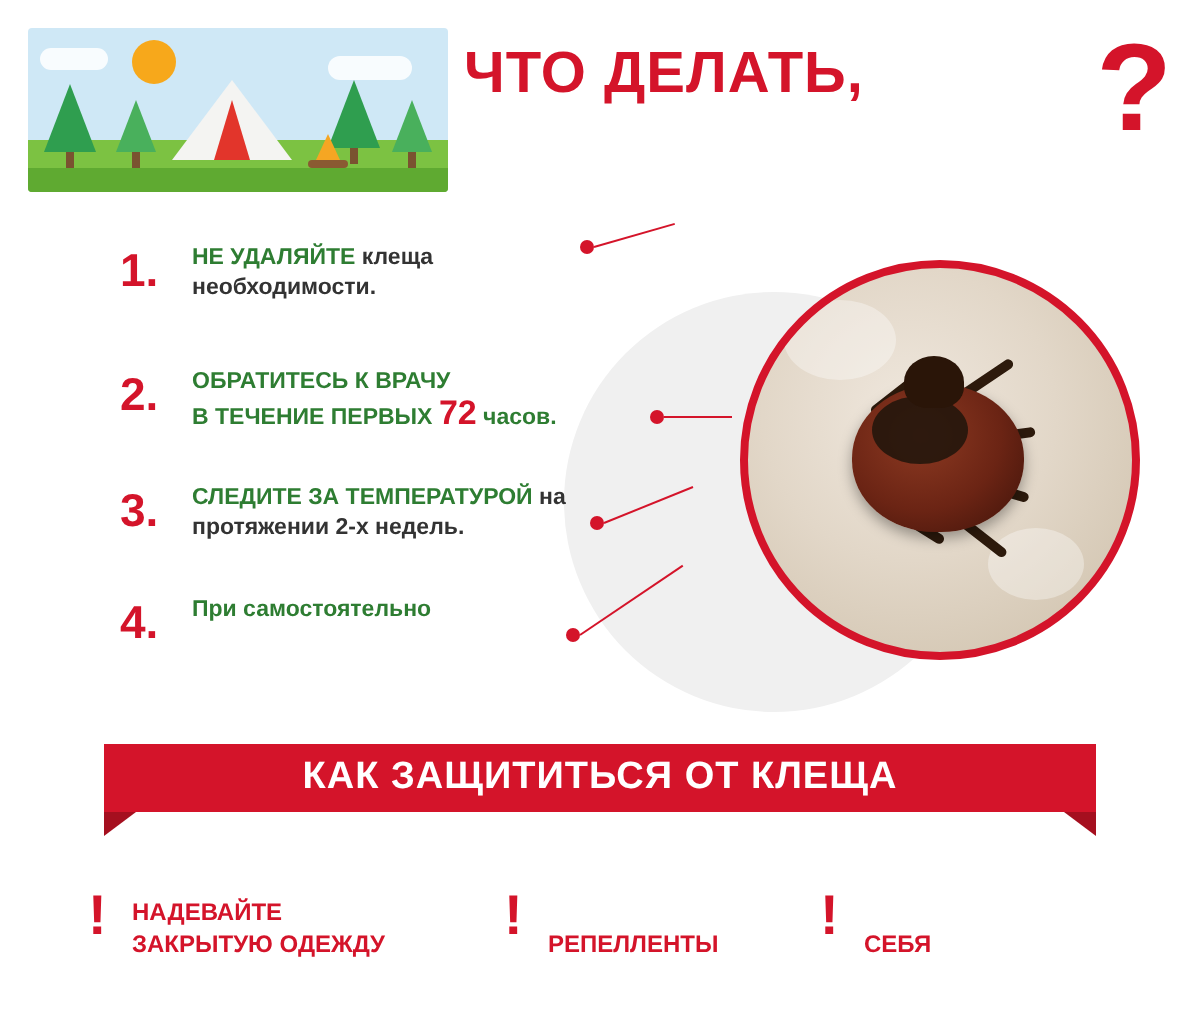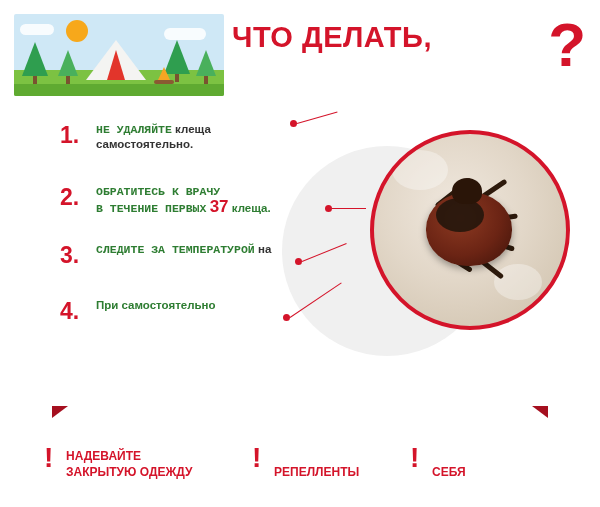--- a/index.html
+++ b/index.html
@@ -160,21 +160,20 @@
     position: absolute;
     left: 36px; top: 0;
     width: 210px;
     font-size: 11.5px;
     line-height: 15px;
     font-weight: bold;
     color: #2e7d32;
   }
   .txt .cap {
     text-transform: uppercase;
-    font-family: Liberation Mono, monospace;
   }
   .txt .dark {
     color: #333333;
   }
   .txt .big {
     font-size: 17px;
     color: #d4142a;
   }
 
   
@@ -336,37 +335,38 @@
     <div class="qmark">?</div>
   </div>
 
   <div class="mid">
     <div class="ghost-circle"></div>
 
     <div class="step" style="top:14px;">
       <div class="num">1.</div>
       <div class="txt">
         <span class="cap">НЕ УДАЛЯЙТЕ</span><span class="dark"> клеща</span><br>
-        <span class="dark">самостоятельно.</span>
+        <span class="dark">необходимости.</span>
       </div>
     </div>
 
     <div class="step" style="top:76px;">
       <div class="num">2.</div>
       <div class="txt">
         <span class="cap">ОБРАТИТЕСЬ К ВРАЧУ</span><br>
         <span class="cap">В ТЕЧЕНИЕ ПЕРВЫХ</span>
-        <span class="big">37</span><span> клеща.</span>
+        <span class="big">72</span><span> часов.</span>
       </div>
     </div>
 
     <div class="step" style="top:134px;">
       <div class="num">3.</div>
       <div class="txt">
         <span class="cap">СЛЕДИТЕ ЗА ТЕМПЕРАТУРОЙ</span><span class="dark"> на</span><br>
+        <span class="dark">протяжении 2-х недель.</span>
       </div>
     </div>
 
     <div class="step" style="top:190px;">
       <div class="num">4.</div>
       <div class="txt">
         <span>При самостоятельно</span><br>
       </div>
     </div>
 
@@ -398,20 +398,21 @@
 
       <div class="tick-body"></div>
       <div class="tick-shield"></div>
       <div class="tick-head"></div>
     </div>
   </div>
 
   <div class="banner-wrap">
     <div class="ribbon-l"></div>
     <div class="ribbon-r"></div>
+    <div class="banner">КАК ЗАЩИТИТЬСЯ ОТ КЛЕЩА</div>
   </div>
 
   <div class="tips">
     <div class="tip tip1">
       <div class="bang">!</div>
       <div class="tip-txt">
         <span>НАДЕВАЙТЕ</span><br>
         <span>ЗАКРЫТУЮ ОДЕЖДУ</span>
       </div>
     </div>

